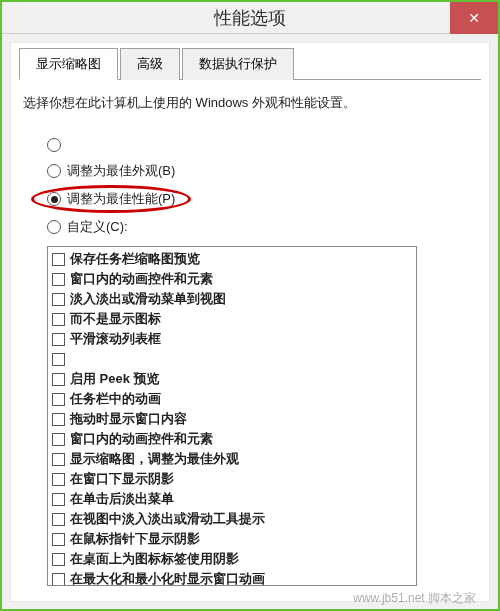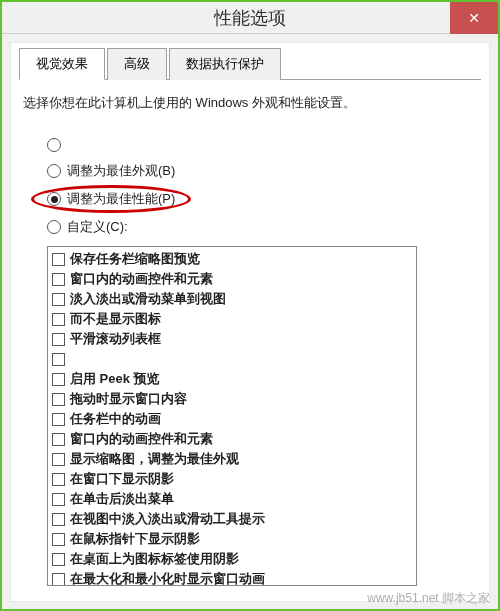--- a/index.html
+++ b/index.html
@@ -14,36 +14,36 @@
 .tab.active { background: #fff; border-bottom: 1px solid #fff; }
 .intro { font-size: 13px; color: #222; margin-bottom: 26px; padding-left: 4px; }
 .radios { padding-left: 28px; }
 .radio-row { display: flex; align-items: center; margin-bottom: 10px; font-size: 13px; color: #222; position: relative; }
 .radio { width: 14px; height: 14px; border: 1px solid #555; border-radius: 50%; margin-right: 6px; display: inline-flex; align-items: center; justify-content: center; background: #fff; }
 .radio.checked::after { content: ""; width: 7px; height: 7px; background: #222; border-radius: 50%; }
 .ellipse { position: absolute; left: -16px; top: -5px; width: 160px; height: 28px; border: 3px solid #cc0000; border-radius: 50%; pointer-events: none; }
 .checklist { margin-left: 28px; margin-top: 4px; border: 1px solid #828790; width: 370px; height: 340px; overflow: hidden; background: #fff; padding: 2px 4px; }
 .check-row { display: flex; align-items: center; font-size: 13px; height: 20px; color: #222; font-weight: bold; }
 .checkbox { width: 13px; height: 13px; border: 1px solid #555; margin-right: 5px; background: #fff; }
-.watermark { position: fixed; right: 10px; bottom: 4px; font-size: 12px; color: rgba(120,120,120,.6); font-family: Arial; pointer-events: none; }
+.watermark { position: fixed; right: 24px; bottom: 4px; font-size: 12px; color: rgba(120,120,120,.6); font-family: Arial; pointer-events: none; }
 </style>
 </head>
 <body>
 
 <div class="window">
   <div class="titlebar">
     <span class="title-text">性能选项</span>
     <div class="close-btn">
       <span>✕</span>
     </div>
   </div>
 
   <div class="client">
     <div class="tabs" id="tabs">
-        <div class="tab active">视觉效果</div>
+        <div class="tab active">显示缩略图</div>
         <div class="tab">高级</div>
         <div class="tab">数据执行保护</div>
       </div>
     <div class="intro">选择你想在此计算机上使用的 Windows 外观和性能设置。</div>
     <div class="radios" id="radios">
         <div class="radio-row">
           <span class="radio"></span>
         </div>
         <div class="radio-row">
           <span class="radio"></span>
@@ -82,25 +82,25 @@
         </div>
         <div class="check-row">
           <span class="checkbox"></span>
         </div>
         <div class="check-row">
           <span class="checkbox"></span>
           <span>启用 Peek 预览</span>
         </div>
         <div class="check-row">
           <span class="checkbox"></span>
-          <span>拖动时显示窗口内容</span>
+          <span>任务栏中的动画</span>
         </div>
         <div class="check-row">
           <span class="checkbox"></span>
-          <span>任务栏中的动画</span>
+          <span>拖动时显示窗口内容</span>
         </div>
         <div class="check-row">
           <span class="checkbox"></span>
           <span>窗口内的动画控件和元素</span>
         </div>
         <div class="check-row">
           <span class="checkbox"></span>
           <span>显示缩略图，调整为最佳外观</span>
         </div>
         <div class="check-row">

